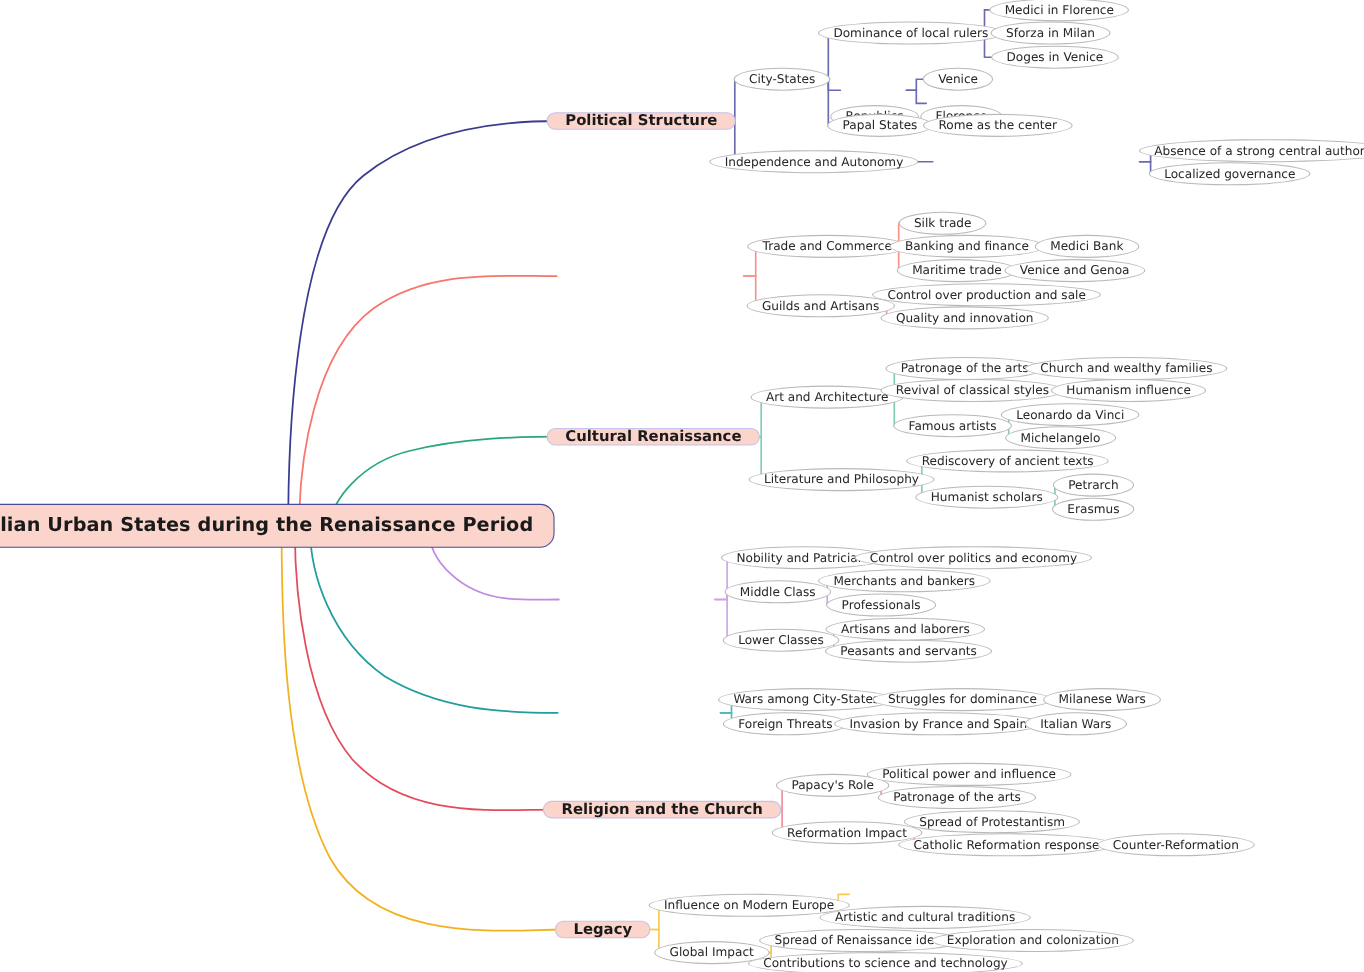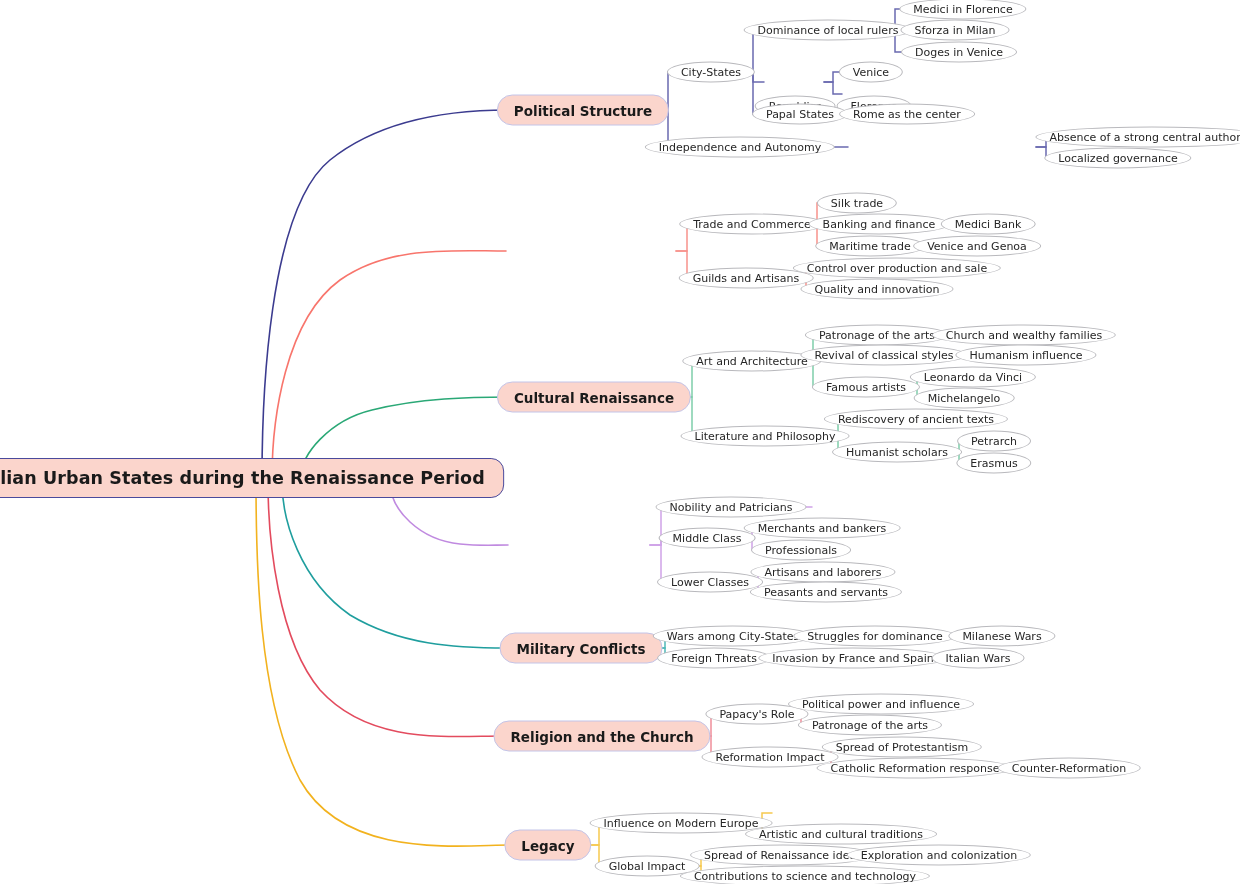--- a/index.html
+++ b/index.html
@@ -48,21 +48,21 @@
   }
   
   .node.lvl1 {
     background: #fbd5cc;
     border: 1.5px solid #c3c4e8;
     border-radius: 999px;
     font-size: 13.5px;
     font-weight: bold;
     color: #1a1a1a;
     padding: 0 16px;
-    height: 31px;
+    height: 16px;
   }
   
   .node.leaf {
     background: #ffffff;
     border: 1px solid #b9b9bd;
     border-radius: 50%/50%;
     font-size: 11px;
     color: #262626;
     padding: 0 13px;
     height: 21px;
@@ -230,28 +230,28 @@
   <div class="node leaf" style="left:866px; top:387px;">Famous artists</div>
   <div class="node leaf" style="left:973px; top:377px;">Leonardo da Vinci</div>
   <div class="node leaf" style="left:964px; top:398px;">Michelangelo</div>
   <div class="node leaf" style="left:765px; top:436px;">Literature and Philosophy</div>
   <div class="node leaf" style="left:916px; top:419px;">Rediscovery of ancient texts</div>
   <div class="node leaf" style="left:897px; top:452px;">Humanist scholars</div>
   <div class="node leaf" style="left:994px; top:441px;">Petrarch</div>
   <div class="node leaf" style="left:994px; top:463px;">Erasmus</div>
 
   <div class="node leaf" style="left:731px; top:507px;">Nobility and Patricians</div>
+  <div class="node leaf" style="left:885px; top:507px;">Control over politics and economy</div>
   <div class="node leaf" style="left:707px; top:538px;">Middle Class</div>
   <div class="node leaf" style="left:822px; top:528px;">Merchants and bankers</div>
   <div class="node leaf" style="left:801px; top:550px;">Professionals</div>
   <div class="node leaf" style="left:710px; top:582px;">Lower Classes</div>
   <div class="node leaf" style="left:823px; top:572px;">Artisans and laborers</div>
   <div class="node leaf" style="left:826px; top:592px;">Peasants and servants</div>
 
-  <div class="node lvl1" style="left:581px; top:648px;">Military Conflicts</div>
   <div class="node leaf" style="left:733px; top:636px;">Wars among City-States</div>
   <div class="node leaf" style="left:875px; top:636px;">Struggles for dominance</div>
   <div class="node leaf" style="left:1002px; top:636px;">Milanese Wars</div>
   <div class="node leaf" style="left:714px; top:658px;">Foreign Threats</div>
   <div class="node leaf" style="left:853px; top:658px;">Invasion by France and Spain</div>
   <div class="node leaf" style="left:978px; top:658px;">Italian Wars</div>
 
   <div class="node lvl1" style="left:602px; top:736px;">Religion and the Church</div>
   <div class="node leaf" style="left:757px; top:714px;">Papacy's Role</div>
   <div class="node leaf" style="left:881px; top:704px;">Political power and influence</div>

